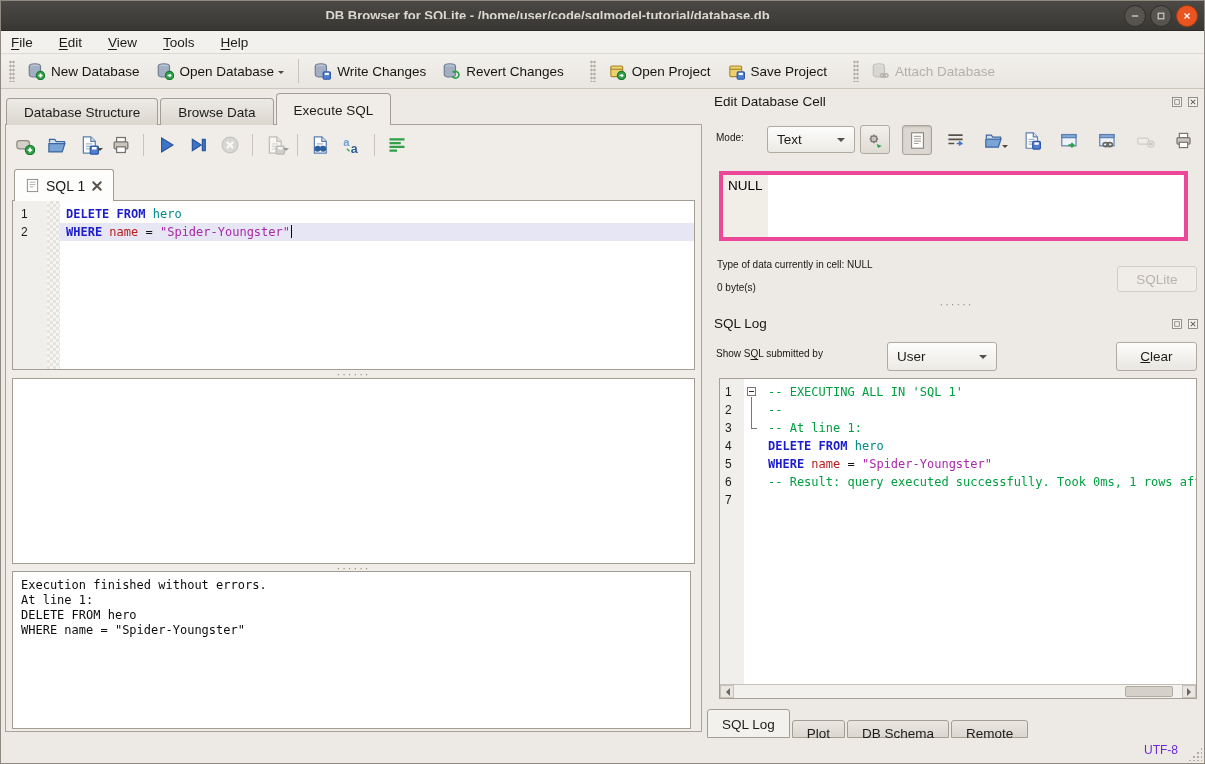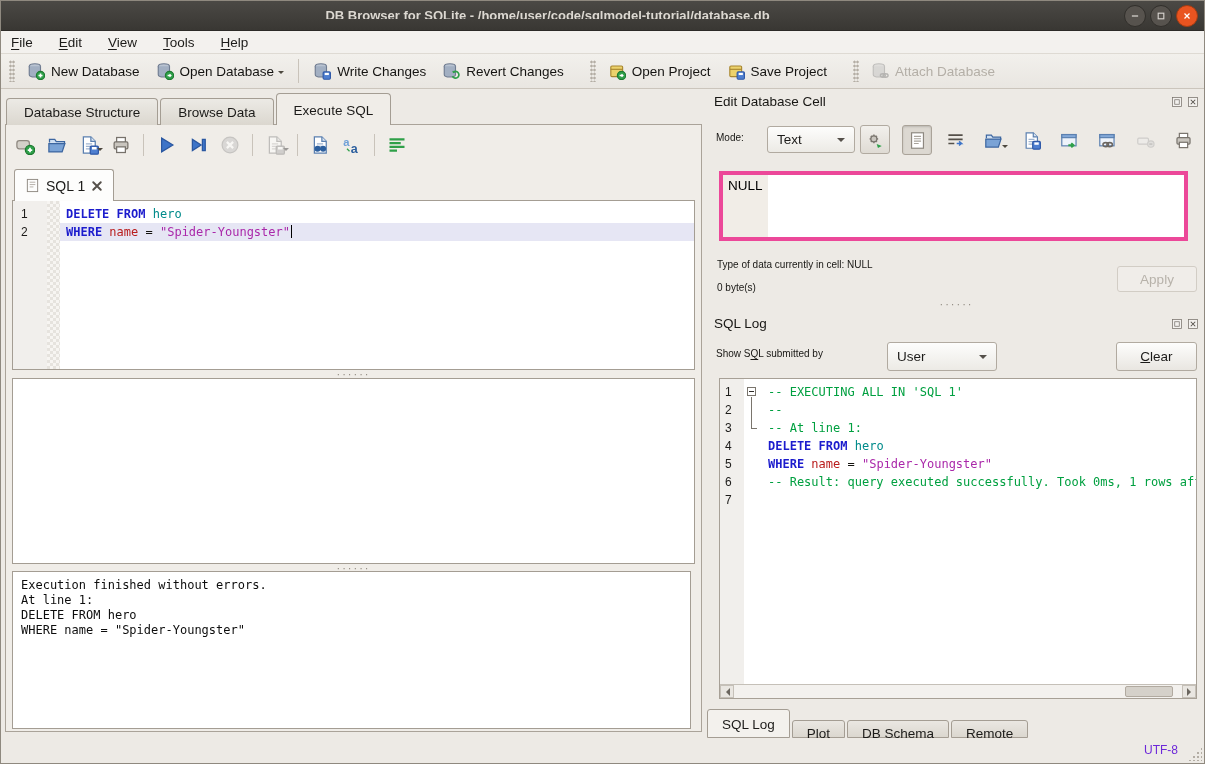--- a/index.html
+++ b/index.html
@@ -527,21 +527,21 @@
       </div>
 
     <div class="cell-editor">
       <div class="cell-strip">NULL</div>
       <div style="flex:1; background:#fff"></div>
     </div>
 
     <div class="label13" style="left:10px; top:170px">Type of data currently in cell: NULL</div>
     <div class="label13" style="left:10px; top:193px">0 byte(s)</div>
     <div class="btn disabled" style="left:410px; top:177px; width:80px; height:26px">
-      <span>Apply</span>
+      <span>SQLite</span>
     </div>
 
     <div class="splitter" style="top:212px">
         <span class="dots">······</span>
       </div>
 
     <div class="dock-title" style="left:7px; top:227px">SQL Log</div>
     <div class="dock-btns" style="right:7px; top:229px">
       <span class="dock-btn">
           <svg viewBox="0 0 16 16" xmlns="http://www.w3.org/2000/svg">

